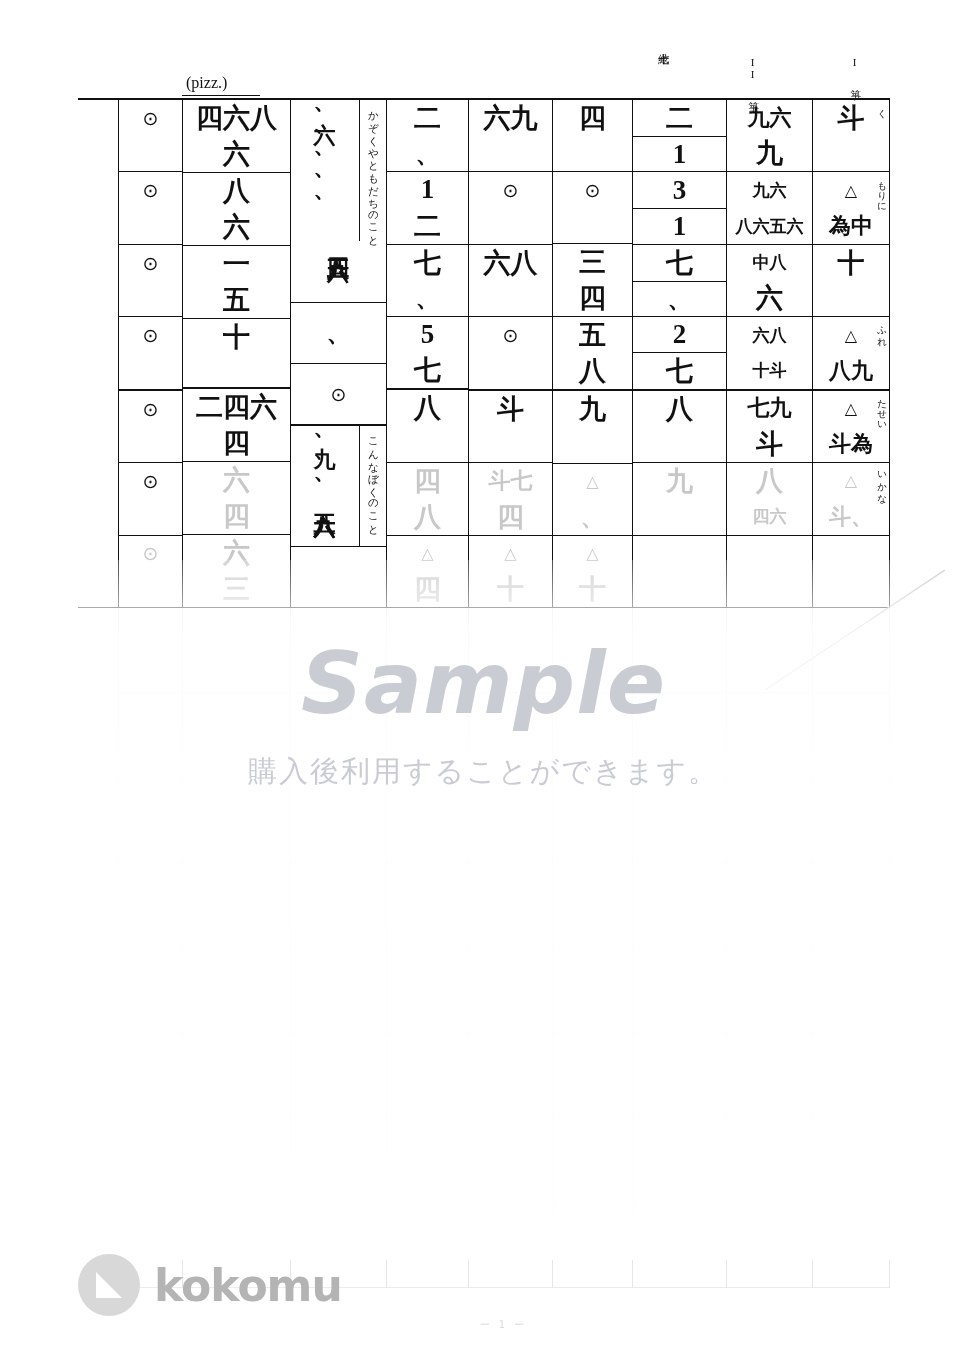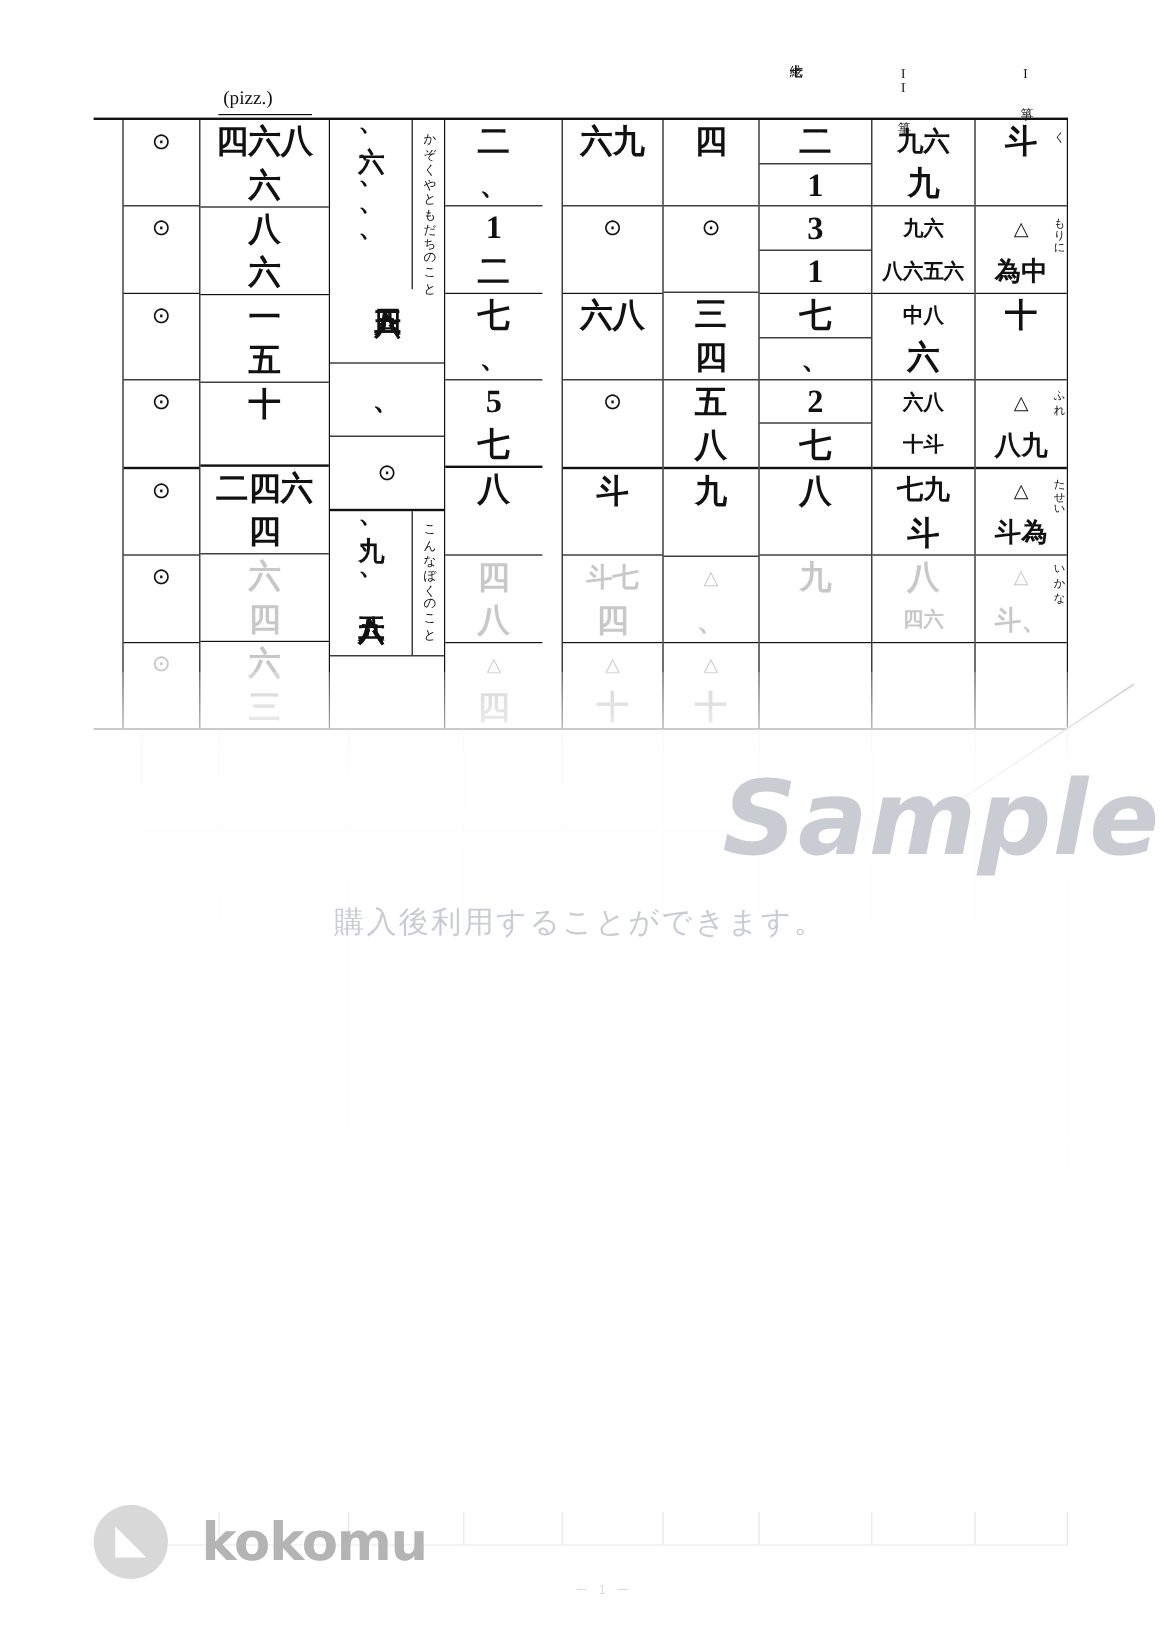--- a/index.html
+++ b/index.html
@@ -121,26 +121,25 @@
     pointer-events:none;
   }
   .wm-title{
     font-family:"DejaVu Sans", sans-serif;
     font-size:86px;
     font-weight:700;
     font-style:italic;
     color:#c9ccd3;
     letter-spacing:1px;
     line-height:1;
-    text-align:right;
   }
   .wm-sub{
     margin-top:26px;
     font-family:"DejaVu Sans", sans-serif;
-    font-size:25px;
+    font-size:29px;
     color:#c9ccd3;
     letter-spacing:2px;
   }
 
   
   .fade{
     position:absolute;left:0;right:0;top:560px;height:700px;
     background:linear-gradient(to bottom, rgba(255,255,255,0.25) 0%, rgba(255,255,255,0.82) 10%, rgba(255,255,255,0.93) 30%, rgba(255,255,255,0.96) 100%);
     pointer-events:none;
   }
@@ -154,21 +153,21 @@
     box-sizing:border-box;
   }
   .ghost .col{border-left:1.2px solid #e6e6e6;}
   .ghost .col:first-child{border-right:1.2px solid #e6e6e6;}
   .ghost .cell{border-bottom:1.1px solid #ececec;}
 
   
   .logo{
     position:absolute;
     left:78px;bottom:52px;
-    display:flex;align-items:center;gap:28px;
+    display:flex;align-items:center;gap:14px;
   }
   .logo-mark{
     width:62px;height:62px;border-radius:50%;
     background:#d8d8d8;
     display:flex;align-items:center;justify-content:center;
   }
   .logo-mark svg{display:block;}
   .logo-text{
     font-family:"DejaVu Sans", sans-serif;
     font-size:44px;font-weight:700;color:#b4b4b4;letter-spacing:-1px;
@@ -438,21 +437,21 @@
       <div class="cell faded">
         <div class="half">
             <span class="tri">△</span>
           </div>
         <div class="half">
             <span class="k">十</span>
           </div>
       </div>
     </div>
 
-    <div class="col" style="width:84px;margin-left:16px;">
+    <div class="col" style="width:84px;">
       <div class="cell">
         <div class="half">
             <span class="k">六九</span>
           </div>
         <div class="half">
             <span class="k"></span>
           </div>
       </div>
       <div class="cell">
         <div class="half">

